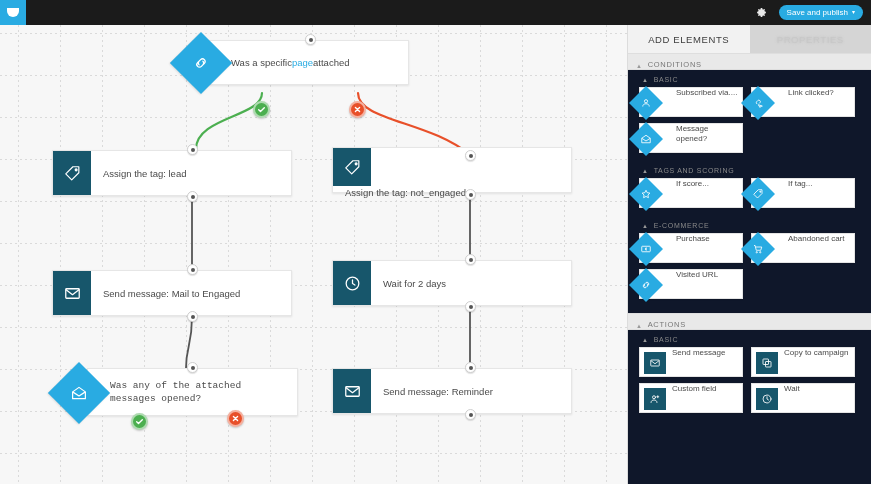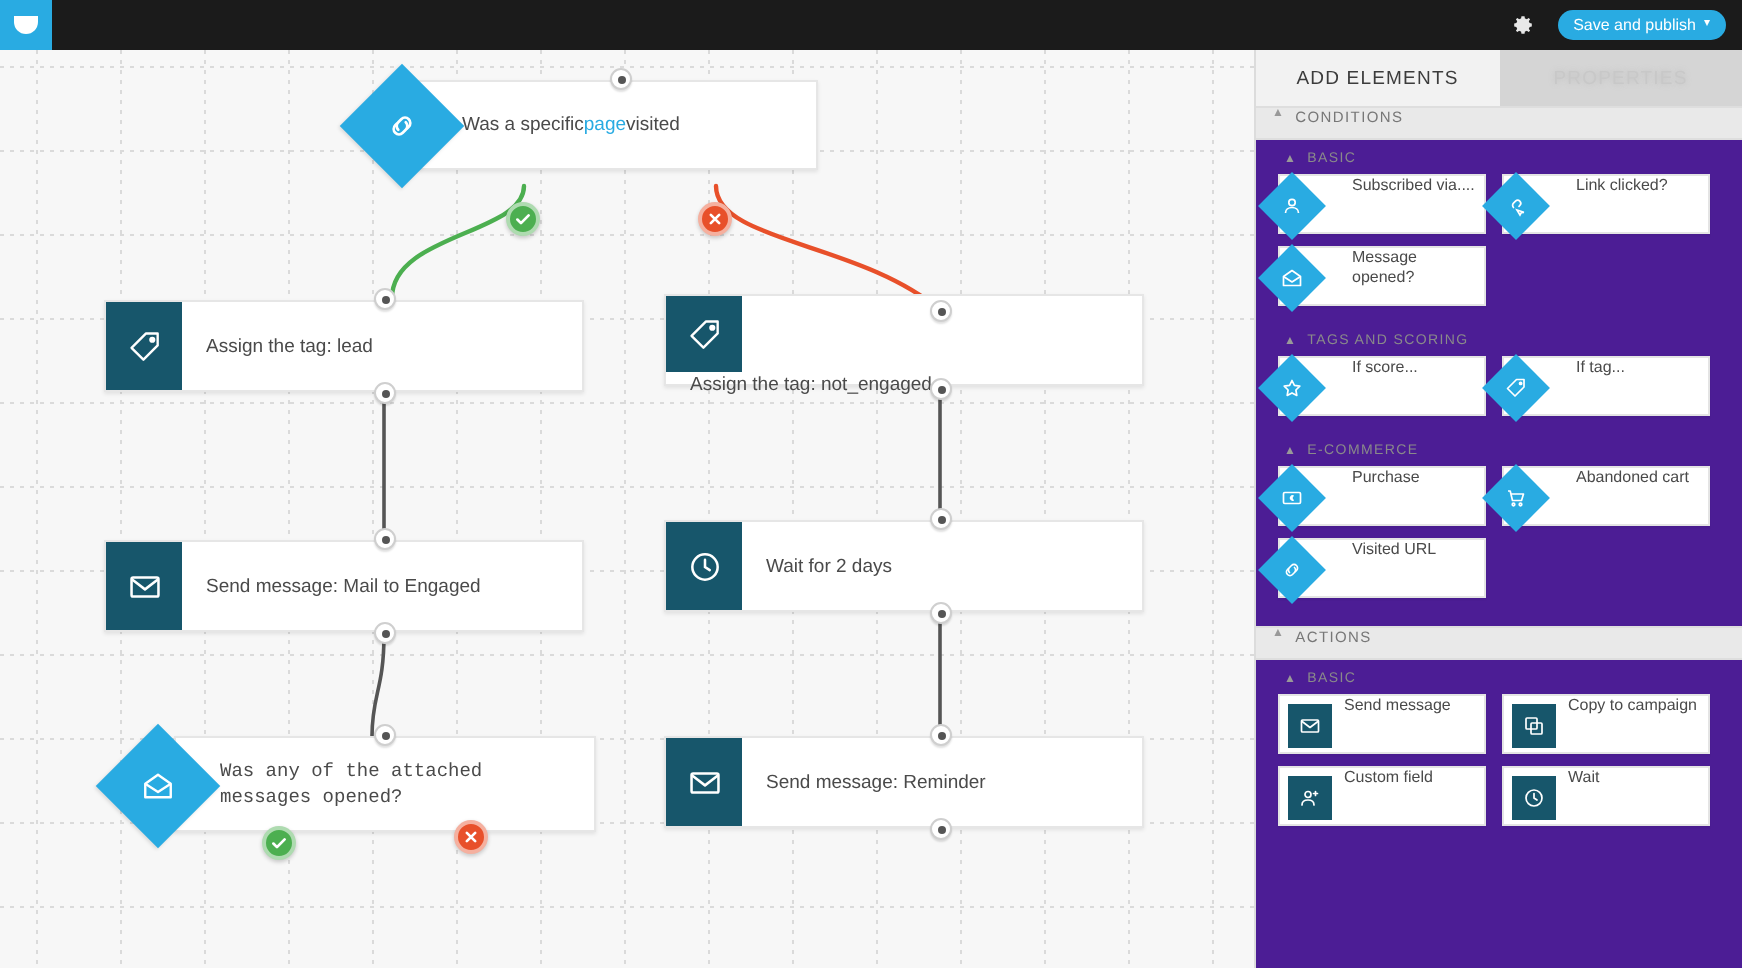--- a/index.html
+++ b/index.html
@@ -104,35 +104,35 @@
     box-shadow:0 1px 2px rgba(0,0,0,.2);
     border:2px solid rgba(255,255,255,.55);
   }
   .badge.yes{ background:#4caf50; }
   .badge.no{  background:#e8502a; }
   .badge svg{ display:block; }
 
   
   #panel{
     position:absolute; left:627px; top:25px; width:244px; height:459px;
-    background:#4c1d95; border-left:1px solid #dcdcdc;
+    background:#0f172a; border-left:1px solid #dcdcdc;
     overflow:hidden;
   }
   #tabs{ display:flex; height:28px; background:#f2f2f2; }
   .tab{
     flex:1; display:flex; align-items:center; justify-content:center;
     font-size:9.5px; letter-spacing:.6px; color:#4a4a4a;
     cursor:pointer; height:28px;
   }
   .tab.active{ background:#f2f2f2; color:#3c3c3c; }
   .tab.inactive{ background:#d5d5d5; color:#c8c8c8; text-shadow:0 0 3px #bdbdbd; }
 
   .section-head{
     height:17px; background:#e9e9e9; border-top:1px solid #dedede; border-bottom:1px solid #dedede;
-    display:flex; align-items:flex-start; gap:5px;
+    display:flex; align-items:flex-end; gap:5px;
     padding-left:8px;
     font-size:7.5px; letter-spacing:.7px; color:#777;
   }
   .sub-head{
     display:flex; align-items:center; gap:5px;
     padding:6px 0 4px 14px;
     font-size:7px; letter-spacing:.7px; color:#8a8a8a;
   }
   .tri{ font-size:6px; color:#999; line-height:1; }
 
@@ -235,21 +235,21 @@
       <span class="gi">
         <svg width="18" height="18" viewBox="0 0 24 24" fill="none" stroke="#fff" stroke-width="1.8" stroke-linecap="round">
           <path d="M9.5 14.5a3.5 3.5 0 0 1 0-5l2-2a3.5 3.5 0 0 1 5 5l-1 1"></path>
           <path d="M14.5 9.5a3.5 3.5 0 0 1 0 5l-2 2a3.5 3.5 0 0 1-5-5l1-1"></path>
         </svg>
       </span>
     </div>
     <div class="node-label" style="padding-left:21px;">
       <span>Was a specific </span>
         <span class="lnk">page</span>
-        <span> visited</span>
+        <span> attached</span>
     </div>
   </div>
   <div class="dot" style="left:305px; top:9px;"></div>
   <div class="badge yes" style="left:253px; top:76px;">
     <svg width="9" height="9" viewBox="0 0 16 16">
         <path d="M3 8.5l3.2 3.2L13 4.8" stroke="#fff" stroke-width="2.4" fill="none" stroke-linecap="round" stroke-linejoin="round"></path>
       </svg>
   </div>
   <div class="badge no" style="left:349px; top:76px;">
     <svg width="9" height="9" viewBox="0 0 16 16">

